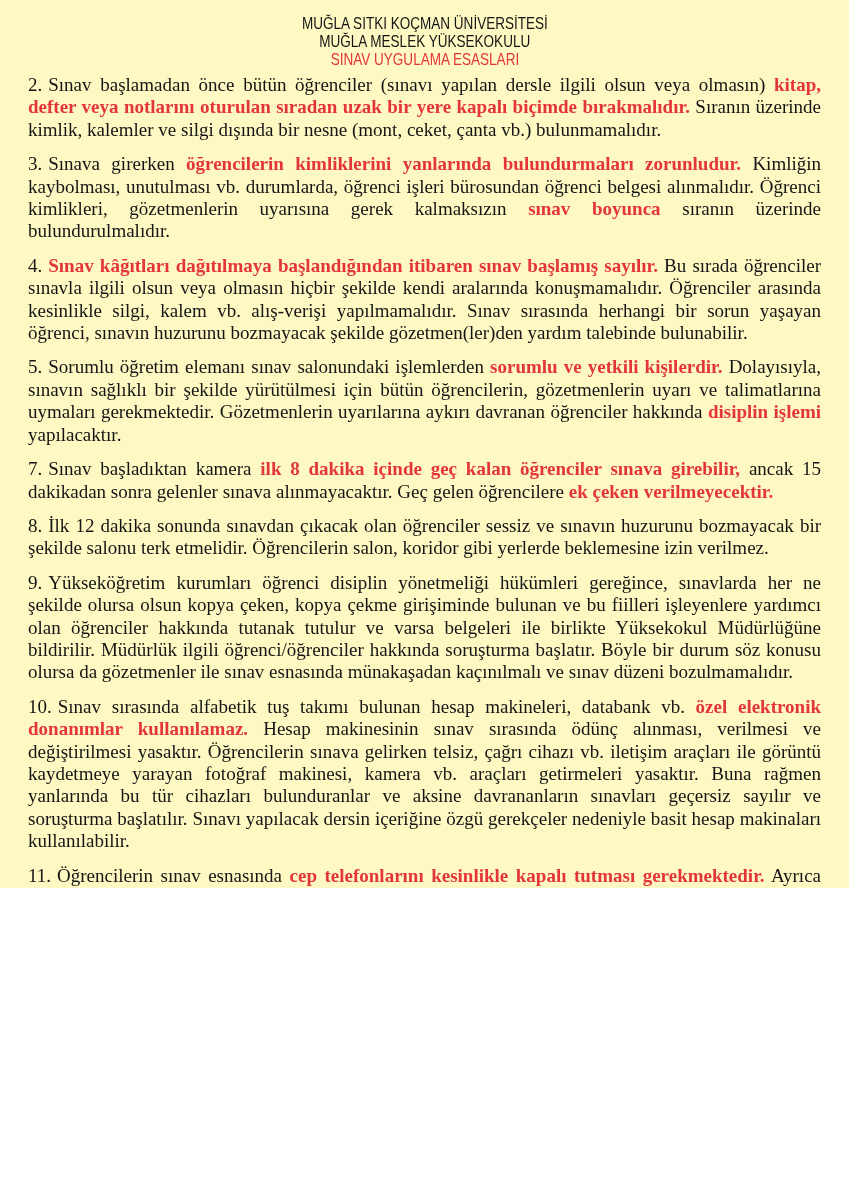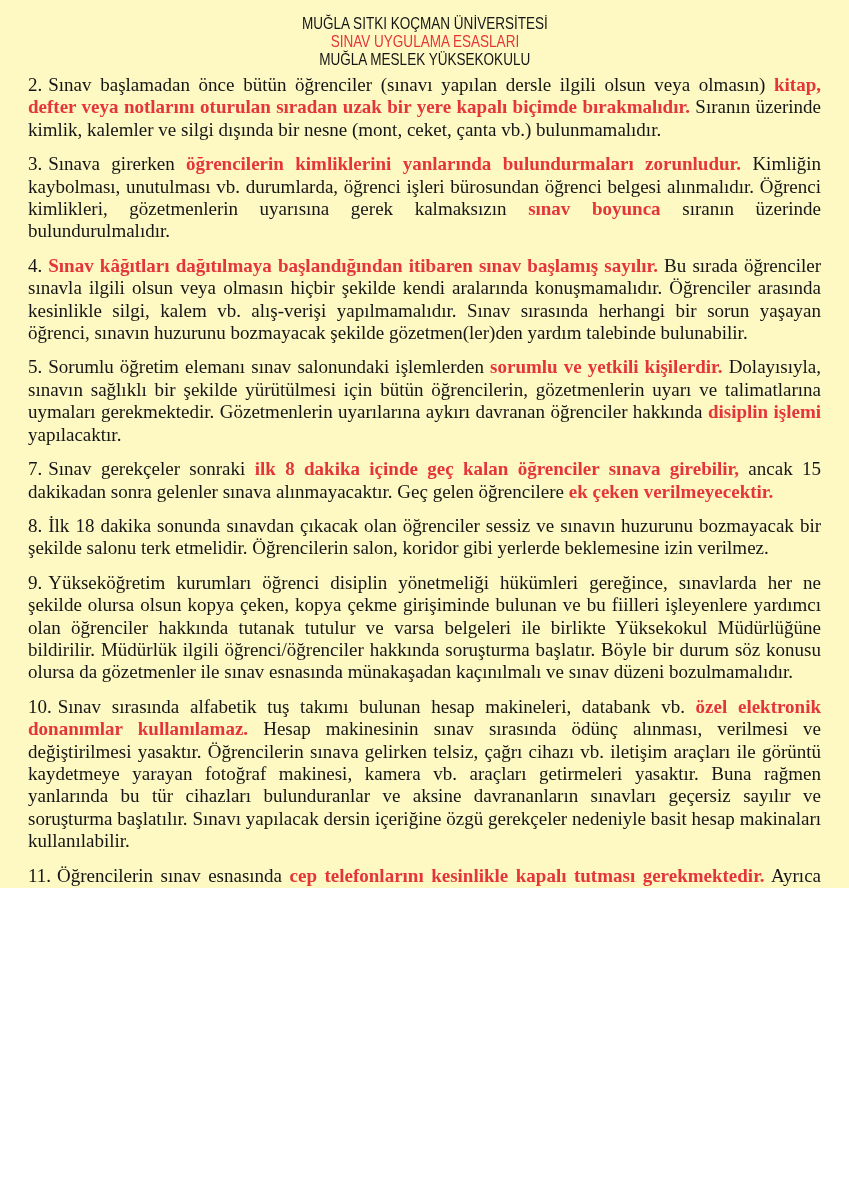--- a/index.html
+++ b/index.html
@@ -67,31 +67,31 @@
     white-space: nowrap;
   }
 </style>
 </head>
 <body>
 
 <div class="page">
 
   <div class="doc-header">
     <div class="hline"><span>MUĞLA SITKI KOÇMAN ÜNİVERSİTESİ</span></div>
+    <div class="hline"><span>MUĞLA MESLEK YÜKSEKOKULU</span></div>
     <div class="hline red"><span>SINAV UYGULAMA ESASLARI</span></div>
-    <div class="hline"><span>MUĞLA MESLEK YÜKSEKOKULU</span></div>
   </div>
 
   <div class="content" id="paragraphs">
       <div class="para"><span class="num">2.</span><span class="run-normal">Sınav başlamadan önce bütün öğrenciler (sınavı yapılan dersle ilgili olsun veya olmasın) </span><span class="run-redbold">kitap, defter veya notlarını oturulan sıradan uzak bir yere kapalı biçimde bırakmalıdır.</span><span class="run-normal"> Sıranın üzerinde kimlik, kalemler ve silgi dışında bir nesne (mont, ceket, çanta vb.) bulunmamalıdır.</span></div>
       <div class="para"><span class="num">3.</span><span class="run-normal">Sınava girerken </span><span class="run-redbold">öğrencilerin kimliklerini yanlarında bulundurmaları zorunludur.</span><span class="run-normal"> Kimliğin kaybolması, unutulması vb. durumlarda, öğrenci işleri bürosundan öğrenci belgesi alınmalıdır. Öğrenci kimlikleri, gözetmenlerin uyarısına gerek kalmaksızın </span><span class="run-redbold">sınav boyunca</span><span class="run-normal"> sıranın üzerinde bulundurulmalıdır.</span></div>
       <div class="para"><span class="num">4.</span><span class="run-redbold">Sınav kâğıtları dağıtılmaya başlandığından itibaren sınav başlamış sayılır.</span><span class="run-normal"> Bu sırada öğrenciler sınavla ilgili olsun veya olmasın hiçbir şekilde kendi aralarında konuşmamalıdır. Öğrenciler arasında kesinlikle silgi, kalem vb. alış-verişi yapılmamalıdır. Sınav sırasında herhangi bir sorun yaşayan öğrenci, sınavın huzurunu bozmayacak şekilde gözetmen(ler)den yardım talebinde bulunabilir.</span></div>
       <div class="para"><span class="num">5.</span><span class="run-normal">Sorumlu öğretim elemanı sınav salonundaki işlemlerden </span><span class="run-redbold">sorumlu ve yetkili kişilerdir.</span><span class="run-normal"> Dolayısıyla, sınavın sağlıklı bir şekilde yürütülmesi için bütün öğrencilerin, gözetmenlerin uyarı ve talimatlarına uymaları gerekmektedir. Gözetmenlerin uyarılarına aykırı davranan öğrenciler hakkında </span><span class="run-redbold">disiplin işlemi</span><span class="run-normal"> yapılacaktır.</span></div>
-      <div class="para"><span class="num">7.</span><span class="run-normal">Sınav gerekçeler sonraki </span><span class="run-redbold">ilk 8 dakika içinde geç kalan öğrenciler sınava girebilir,</span><span class="run-normal"> ancak 15 dakikadan sonra gelenler sınava alınmayacaktır. Geç gelen öğrencilere </span><span class="run-redbold">ek çeken verilmeyecektir.</span></div>
-      <div class="para"><span class="num">8.</span><span class="run-normal">İlk 18 dakika sonunda sınavdan çıkacak olan öğrenciler sessiz ve sınavın huzurunu bozmayacak bir şekilde salonu terk etmelidir. Öğrencilerin salon, koridor gibi yerlerde beklemesine izin verilmez.</span></div>
+      <div class="para"><span class="num">7.</span><span class="run-normal">Sınav başladıktan kamera </span><span class="run-redbold">ilk 8 dakika içinde geç kalan öğrenciler sınava girebilir,</span><span class="run-normal"> ancak 15 dakikadan sonra gelenler sınava alınmayacaktır. Geç gelen öğrencilere </span><span class="run-redbold">ek çeken verilmeyecektir.</span></div>
+      <div class="para"><span class="num">8.</span><span class="run-normal">İlk 12 dakika sonunda sınavdan çıkacak olan öğrenciler sessiz ve sınavın huzurunu bozmayacak bir şekilde salonu terk etmelidir. Öğrencilerin salon, koridor gibi yerlerde beklemesine izin verilmez.</span></div>
       <div class="para"><span class="num">9.</span><span class="run-normal">Yükseköğretim kurumları öğrenci disiplin yönetmeliği hükümleri gereğince, sınavlarda her ne şekilde olursa olsun kopya çeken, kopya çekme girişiminde bulunan ve bu fiilleri işleyenlere yardımcı olan öğrenciler hakkında tutanak tutulur ve varsa belgeleri ile birlikte Yüksekokul Müdürlüğüne bildirilir. Müdürlük ilgili öğrenci/öğrenciler hakkında soruşturma başlatır. Böyle bir durum söz konusu olursa da gözetmenler ile sınav esnasında münakaşadan kaçınılmalı ve sınav düzeni bozulmamalıdır.</span></div>
       <div class="para"><span class="num">10.</span><span class="run-normal">Sınav sırasında alfabetik tuş takımı bulunan hesap makineleri, databank vb. </span><span class="run-redbold">özel elektronik donanımlar kullanılamaz.</span><span class="run-normal"> Hesap makinesinin sınav sırasında ödünç alınması, verilmesi ve değiştirilmesi yasaktır. Öğrencilerin sınava gelirken telsiz, çağrı cihazı vb. iletişim araçları ile görüntü kaydetmeye yarayan fotoğraf makinesi, kamera vb. araçları getirmeleri yasaktır. Buna rağmen yanlarında bu tür cihazları bulunduranlar ve aksine davrananların sınavları geçersiz sayılır ve soruşturma başlatılır. Sınavı yapılacak dersin içeriğine özgü gerekçeler nedeniyle basit hesap makinaları kullanılabilir.</span></div>
       <div class="para"><span class="num">11.</span><span class="run-normal">Öğrencilerin sınav esnasında </span><span class="run-redbold">cep telefonlarını kesinlikle kapalı tutması gerekmektedir.</span><span class="run-normal"> Ayrıca akıllı saatlerinin de sınav esnasında kullanılmaması gerekir. Sınav esnasında cep telefonunu veya akıllı saatini kullanan öğrencilerin </span><span class="run-redbold">sınavları geçersiz sayılacaktır.</span></div>
     </div>
 
   <div class="doc-footer">
     <span>MUĞLA MESLEK YÜKSEKOKULU MÜDÜRLÜĞÜ</span>
   </div>
 
 </div>

